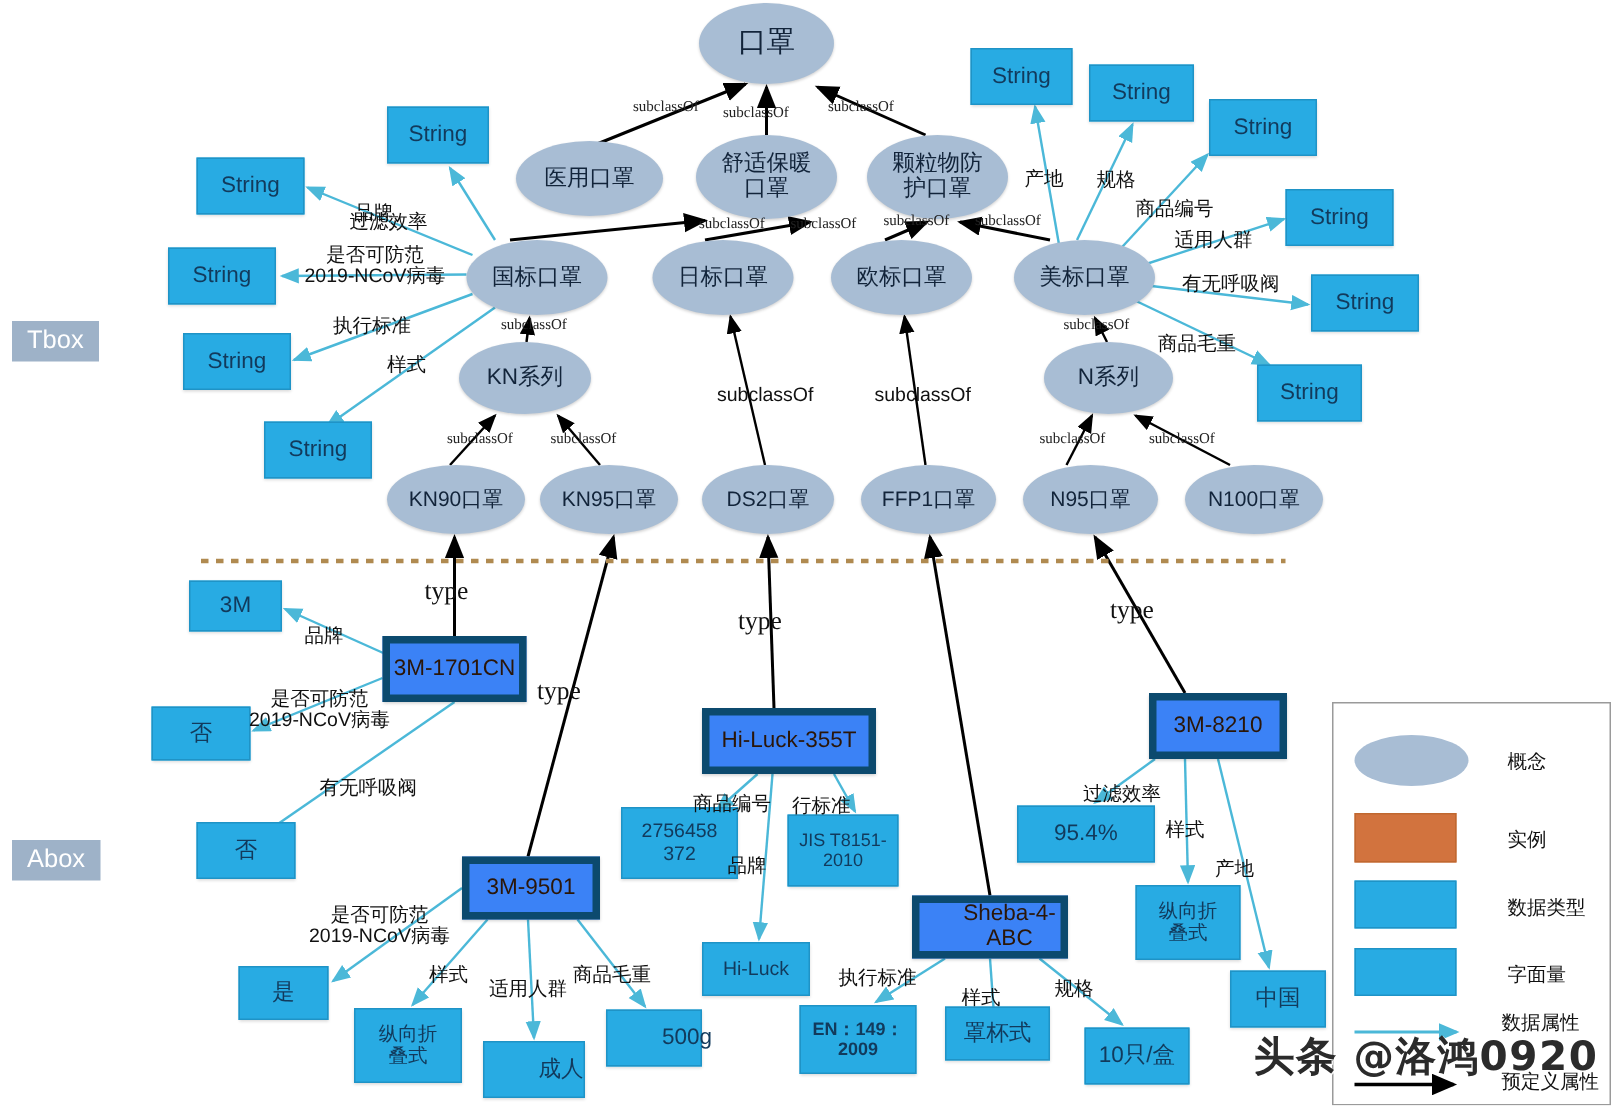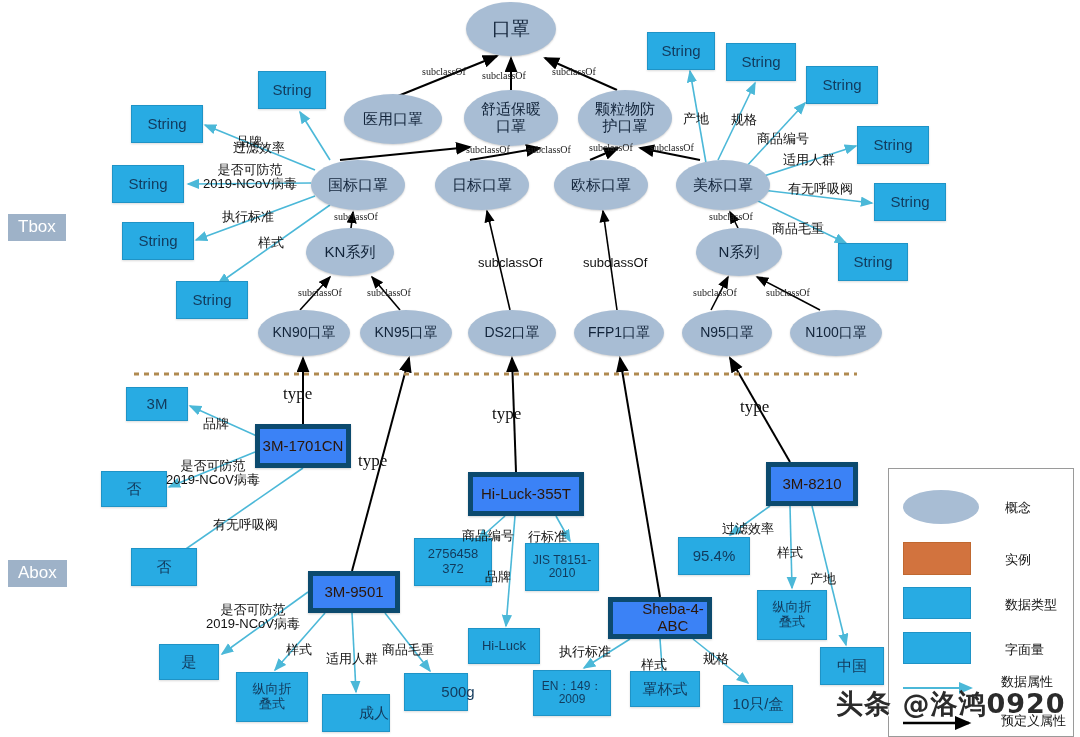--- a/index.html
+++ b/index.html
@@ -255,25 +255,25 @@
   <div class="node datatype" style="left:159px; top:644px; width:60px; height:36px;">是</div>
   <div class="node datatype sm" style="left:236px; top:672px; width:72px; height:50px;">纵向折
 叠式</div>
   <div class="node datatype" style="left:322px; top:694px; width:68px; height:38px;padding-left:36px;">成人</div>
   <div class="node datatype" style="left:404px; top:673px; width:64px; height:38px;padding-left:44px;">500g</div>
   <div class="node datatype sm" style="left:414px; top:538px; width:78px; height:48px;">2756458
 372</div>
   <div class="node datatype xs" style="left:525px; top:543px; width:74px; height:48px;">JIS T8151-
 2010</div>
   <div class="node datatype sm" style="left:468px; top:628px; width:72px; height:36px;">Hi-Luck</div>
-  <div class="node datatype xs" style="left:533px; top:670px; width:78px; height:46px;">EN：149：
+  <div class="node datatype xs" style="left:533px; top:670px; width:78px; height:46px;font-weight:bold;">EN：149：
 2009</div>
   <div class="node datatype" style="left:630px; top:671px; width:70px; height:36px;text-align:center;">罩杯式</div>
   <div class="node datatype" style="left:723px; top:685px; width:70px; height:38px;">10只/盒</div>
-  <div class="node datatype" style="left:678px; top:537px; width:72px; height:38px;text-align:center;">95.4%</div>
+  <div class="node datatype" style="left:678px; top:537px; width:92px; height:38px;text-align:center;">95.4%</div>
   <div class="node datatype sm" style="left:757px; top:590px; width:70px; height:50px;">纵向折
 叠式</div>
   <div class="node datatype" style="left:820px; top:647px; width:64px; height:38px;">中国</div>
 
   <div class="elabel sub" style="left:422px; top:66px;">subclassOf</div>
   <div class="elabel sub" style="left:482px; top:70px;">subclassOf</div>
   <div class="elabel sub" style="left:552px; top:66px;">subclassOf</div>
   <div class="elabel sub" style="left:466px; top:144px;">subclassOf</div>
   <div class="elabel sub" style="left:527px; top:144px;">subclassOf</div>
   <div class="elabel sub" style="left:589px; top:142px;">subclassOf</div>

